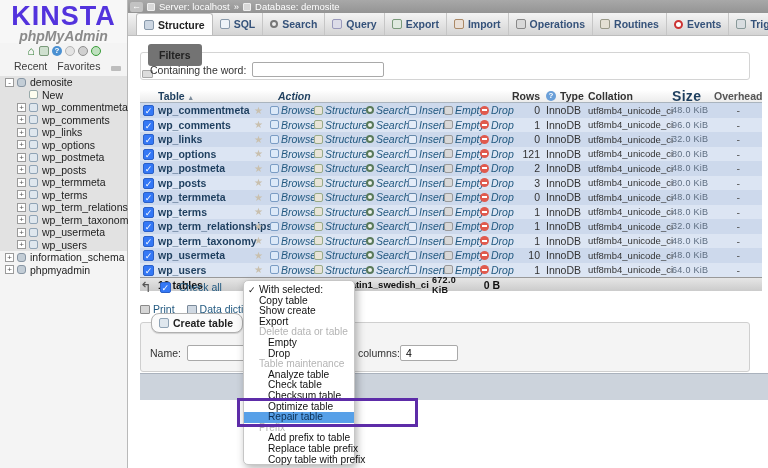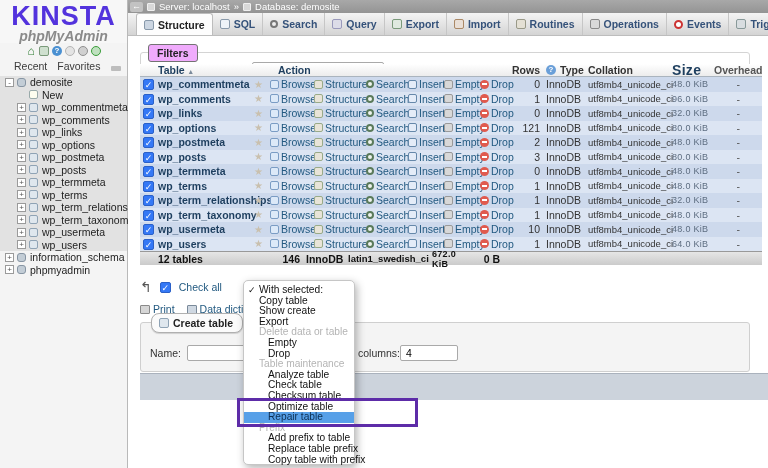--- a/index.html
+++ b/index.html
@@ -51,30 +51,30 @@
   .i-export { background: #dfe9df; border: 1px solid #7a997a; }
   .i-import { background: #e9dfd6; border: 1px solid #aa8866; }
   .i-operations { background: #d8d8d8; border: 1px solid #888; }
   .i-routines { background: #e4e0d4; border: 1px solid #998; }
   .i-events { background: #fff; border: 2px solid #cc3333; border-radius: 50%; width: 9px; height: 9px; }
   .i-triggers { background: #d8dde0; border: 1px solid #899; }
 
   #panel-toggle { position: absolute; top: 70px; left: 14px; width: 11px; height: 8px; background: #dcdcdc; border: 1px solid #a8a8a8; border-radius: 1px; }
 
   #filters-fs { position: absolute; top: 52px; left: 12px; width: 610px; height: 28px; border: 1px solid #d4d4d4; border-radius: 3px; }
-  #filters-legend { position: absolute; top: -9px; left: 7px; background: #f0abfc; border: 1px solid #737373; border-radius: 3px; padding: 2px 8px; font-weight: bold; font-size: 10.5px; color: #222; }
+  #filters-legend { position: absolute; top: -9px; left: 7px; background: #737373; border: 3px solid #737373; border-radius: 3px; padding: 2px 8px; font-weight: bold; font-size: 10.5px; color: #222; }
   #containing-row { position: absolute; top: 9px; left: 9px; display: flex; align-items: center; gap: 6px; color: #333; font-size: 10.5px; }
   #containing-input { width: 132px; height: 15px; border: 1px solid #a9a9a9; border-radius: 2px; background: #fff; }
 
   
-  #tablelist { position: absolute; top: 64px; left: 12px; width: 622px; font-size: 10.5px; }
+  #tablelist { position: absolute; top: 90px; left: 12px; width: 622px; font-size: 10.5px; }
   .cell-cb { width: 18px; flex: none; padding-left: 3px; }
   .cell-name { width: 96px; flex: none; font-weight: bold; color: #1d3e5e; }
   .cell-star { width: 16px; flex: none; color: #c9c0ae; font-size: 10px; }
-  .cell-actions { width: 240px; flex: none; display: flex; }
+  .cell-actions { width: 240px; flex: none; display: flex; font-style: italic; }
   .act { display: flex; align-items: center; color: #235a81; cursor: pointer; }
   .aw-browse { width: 44px; } .aw-structure { width: 52px; } .aw-search { width: 42px; } .aw-insert { width: 36px; } .aw-empty { width: 36px; } .aw-drop { width: 30px; }
   .cell-rows { width: 30px; flex: none; text-align: right; color: #333; }
   .cell-type { width: 46px; flex: none; padding-left: 6px; color: #333; }
   .cell-coll { width: 80px; flex: none; padding-left: 2px; font-size: 9.5px; color: #333; }
   .cell-size { width: 48px; flex: none; padding-left: 6px; font-size: 9px; color: #5d6d80; letter-spacing: .3px; }
   .cell-over { width: 46px; flex: none; text-align: right; padding-right: 20px; color: #555; }
   #thead { display: flex; align-items: center; height: 13px; font-weight: bold; color: #1d3e5e; border-bottom: 1px solid #aab4be; background: linear-gradient(#fff, #ececec); }
   #thead .cell-coll { font-size: 10.5px; } #thead .cell-size { font-size: 14px; color: #1d3e5e; }
   .trow { display: flex; align-items: center; height: 14.5px; }
@@ -262,26 +262,26 @@
         </span>
         <span class="tab">
           <span class="ti i-export"></span>
           <span>Export</span>
         </span>
         <span class="tab">
           <span class="ti i-import"></span>
           <span>Import</span>
         </span>
         <span class="tab">
+          <span class="ti i-operations"></span>
+          <span>Operations</span>
+        </span>
+        <span class="tab">
           <span class="ti i-routines"></span>
           <span>Routines</span>
-        </span>
-        <span class="tab">
-          <span class="ti i-operations"></span>
-          <span>Operations</span>
         </span>
         <span class="tab">
           <span class="ti i-events"></span>
           <span>Events</span>
         </span>
         <span class="tab">
           <span class="ti i-triggers"></span>
           <span>Triggers</span>
         </span>
       </div>

